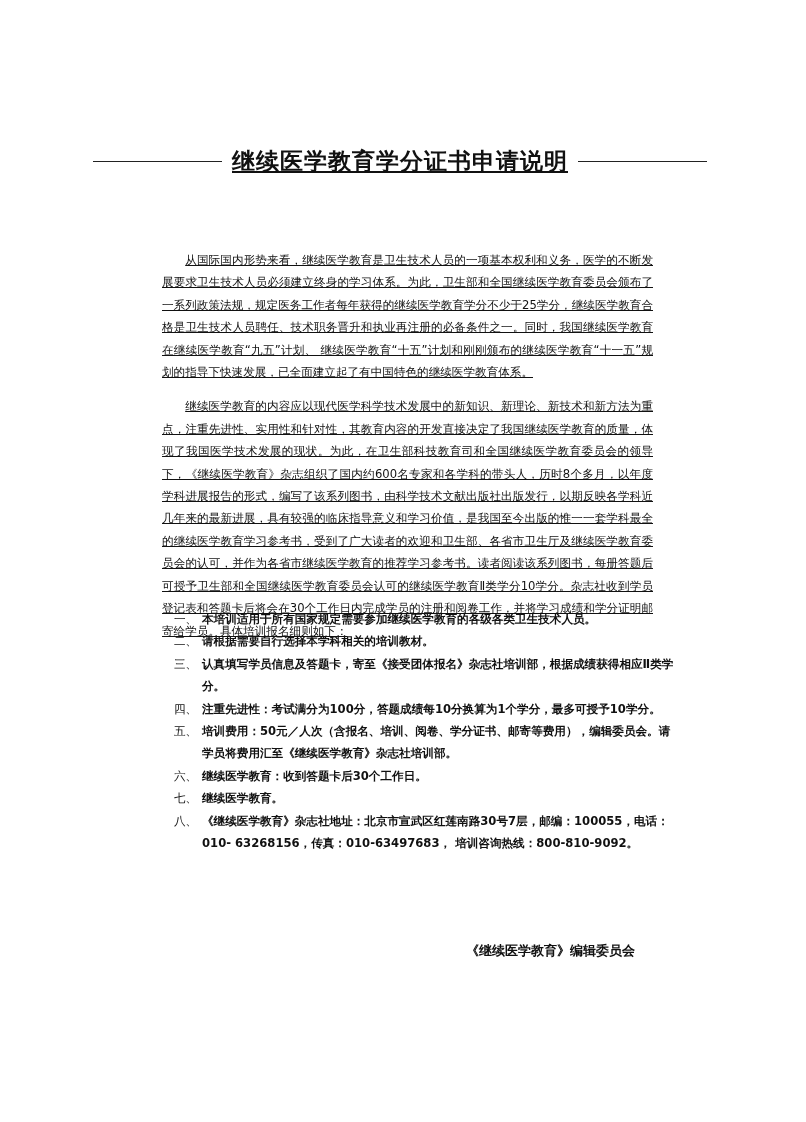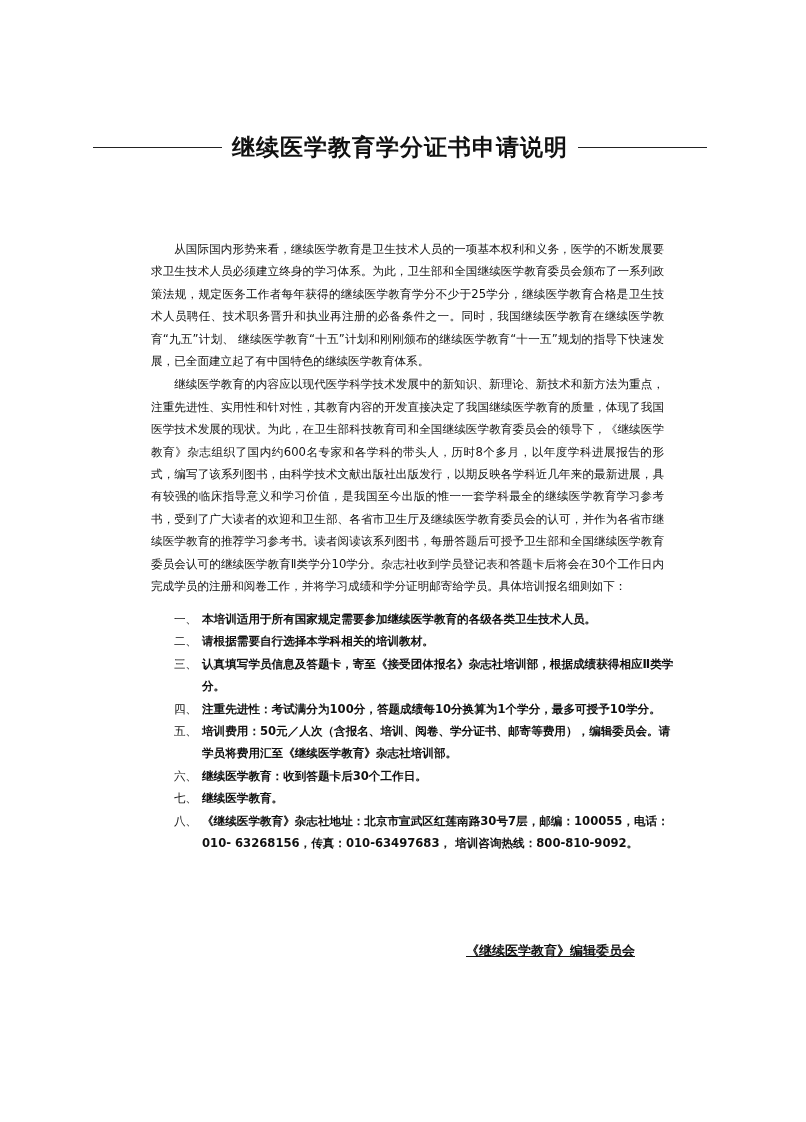--- a/index.html
+++ b/index.html
@@ -2,46 +2,46 @@
 <html><head>
   <meta charset="utf-8">
   <style>
     html, body { margin: 0; padding: 0; background: #ffffff; }
     body {
       width: 806px; height: 1122px; position: relative; overflow: hidden;
       font-family: "DejaVu Sans", "Liberation Sans", sans-serif;
       color: #111111;
     }
     .title-row {
-      position: absolute; left: 93px; top: 132px; width: 614px; height: 30px;
-      display: flex; align-items: center; justify-content: center;
+      position: absolute; left: 93px; top: 146px; width: 614px; height: 30px;
+      display: flex; align-items: center; justify-content: center; text-decoration: underline;
     }
     .title-rule {
       flex: 1; height: 0; border-top: 1.5px solid #222;
     }
     .title-text {
       font-family: "DejaVu Serif", "Liberation Serif", serif;
       font-weight: bold; font-size: 23px; letter-spacing: 1px;
       padding: 0 10px; white-space: nowrap; color: #111;
     }
     .body {
       position: absolute; left: 150px; top: 237px; width: 515px;
       font-size: 11.6px; line-height: 22.4px; text-align: justify;
     }
-    .para { margin: 1px; text-indent: 2em; }
+    .para { margin: 12px; text-indent: 2em; text-decoration: underline; }
     .list {
       position: absolute; left: 174px; top: 608px; width: 500px;
       font-size: 11.6px; line-height: 22.4px;
     }
     .list-item { display: flex; }
     .list-num { width: 28px; flex: 0 0 28px; }
     .list-text { flex: 1; font-weight: bold; }
     .signature {
       position: absolute; left: 466px; top: 942px;
-      font-size: 13px; font-weight: bold; white-space: nowrap; text-decoration: underline;
+      font-size: 13px; font-weight: bold; white-space: nowrap;
     }
   </style>
 </head>
 <body>
 
 <div class="title-row">
   <div class="title-rule"></div>
   <div class="title-text">继续医学教育学分证书申请说明</div>
   <div class="title-rule"></div>
 </div>

